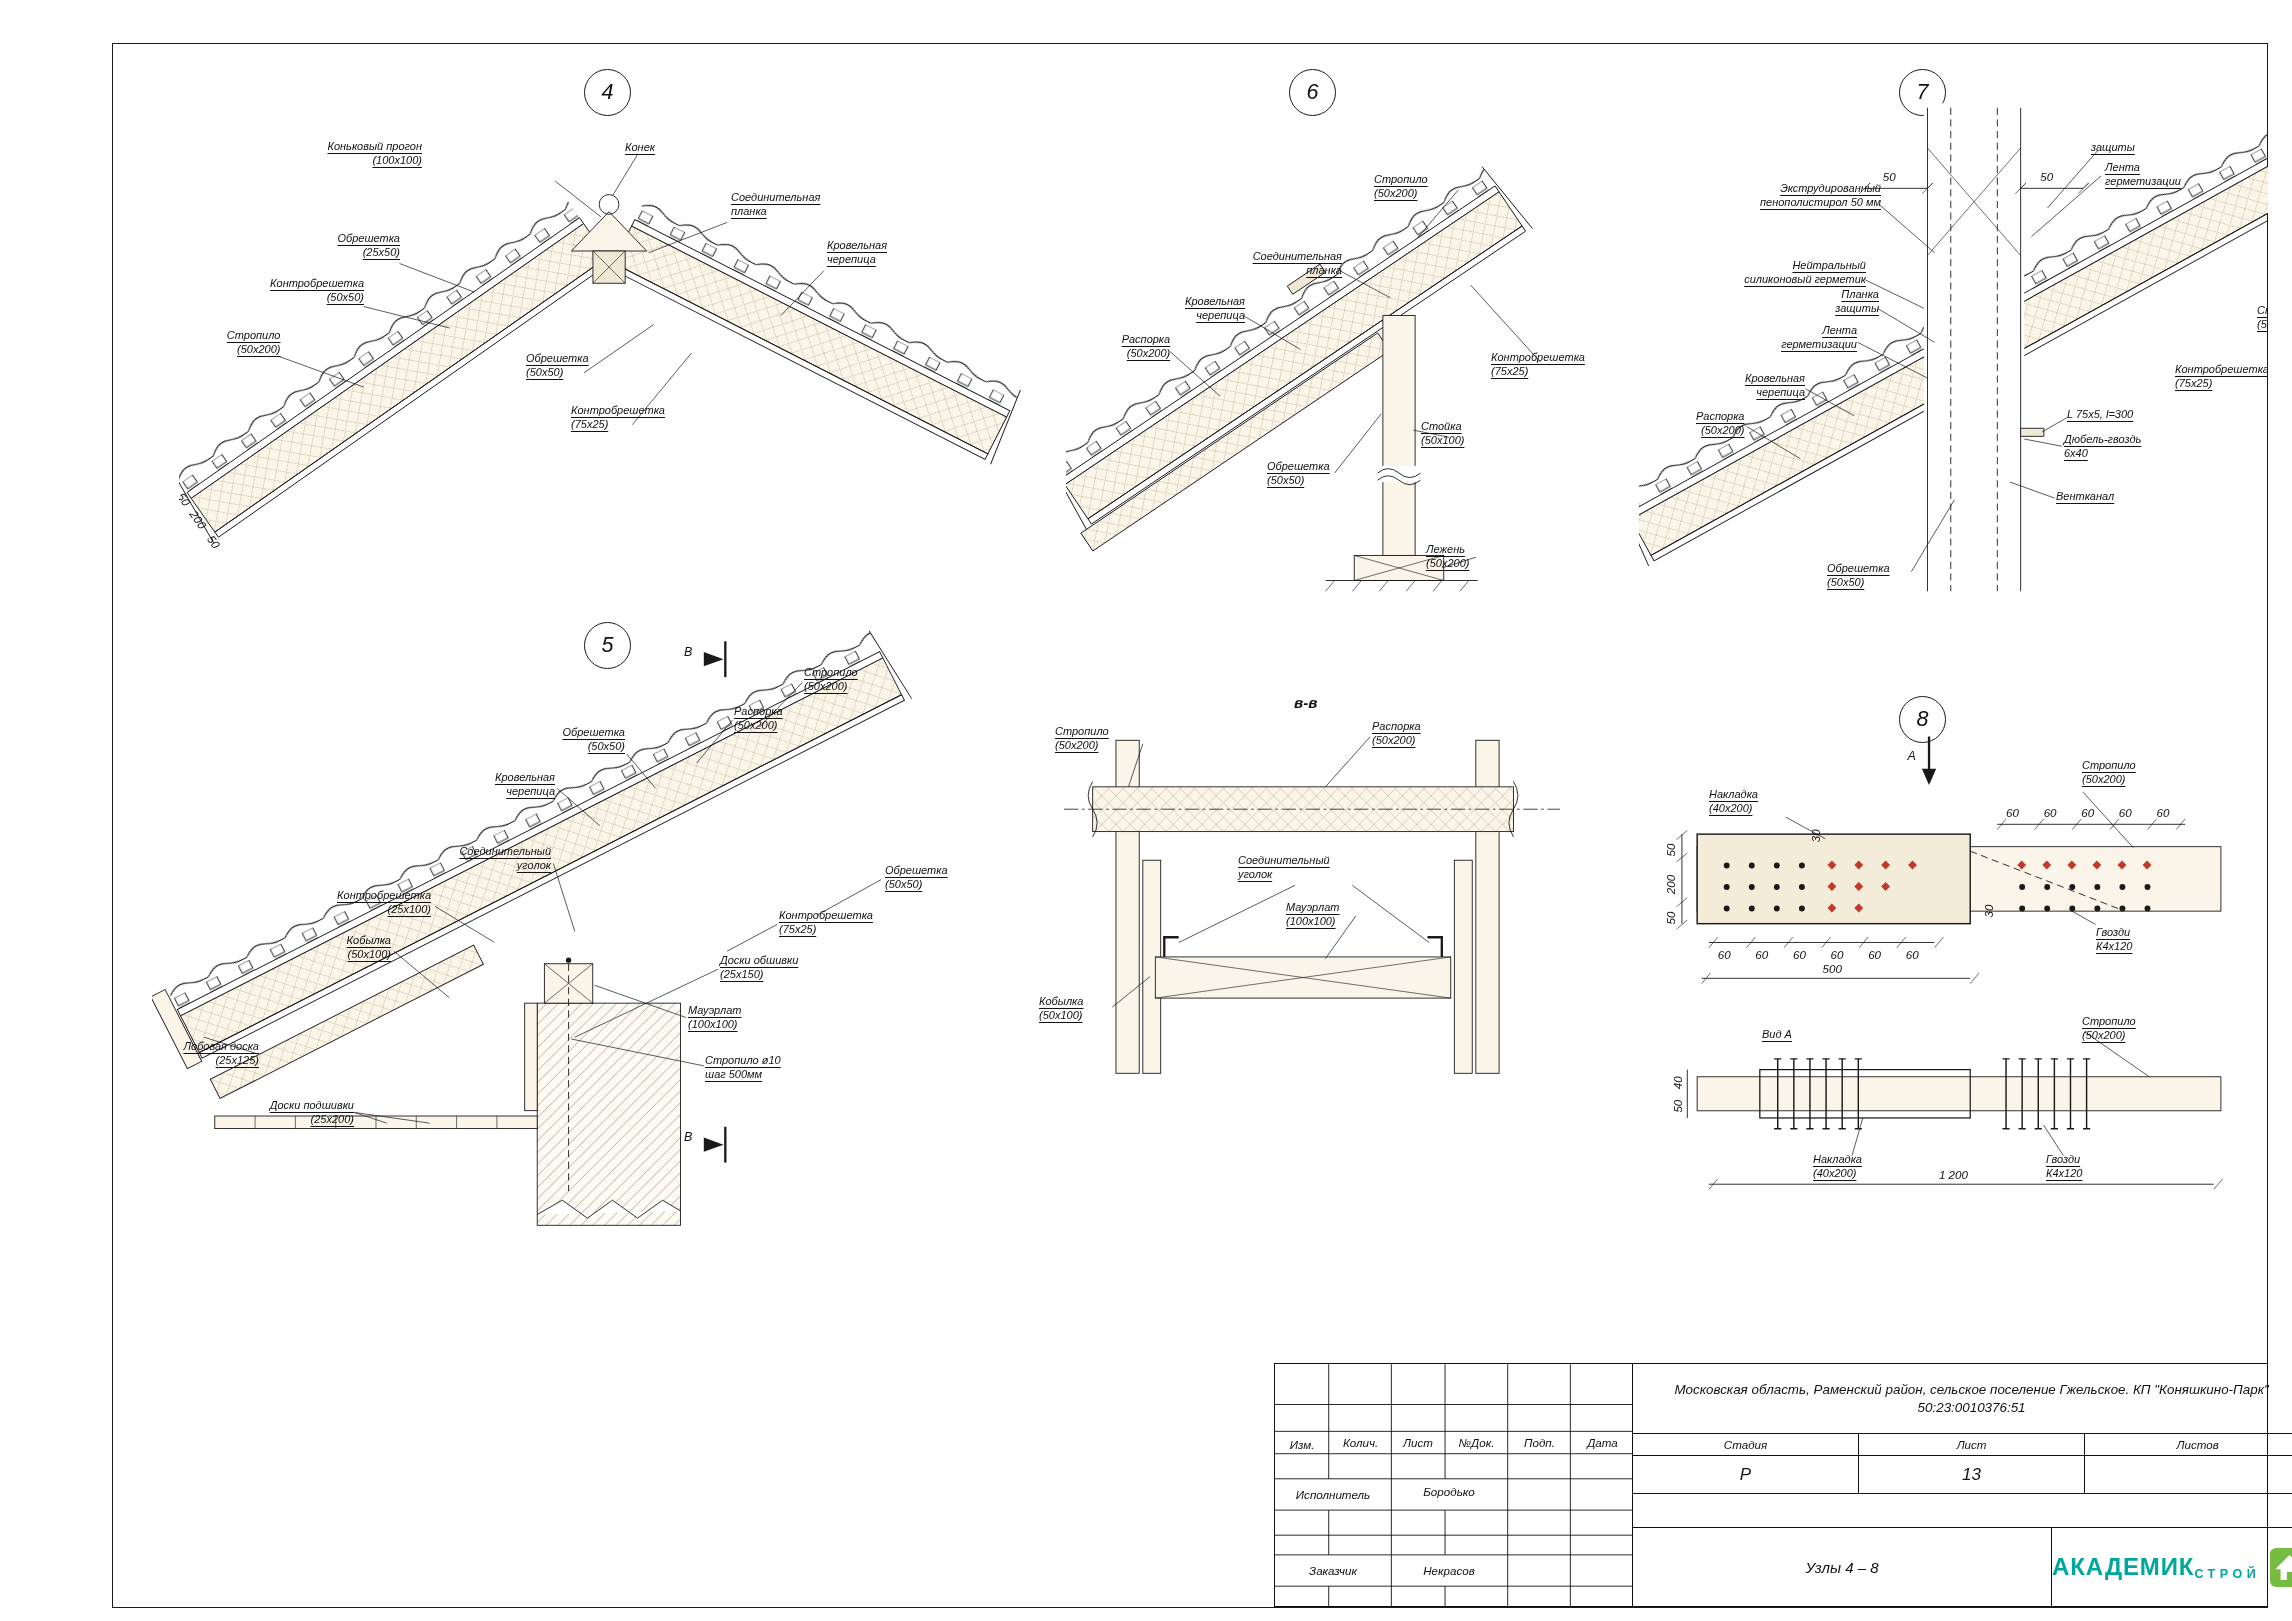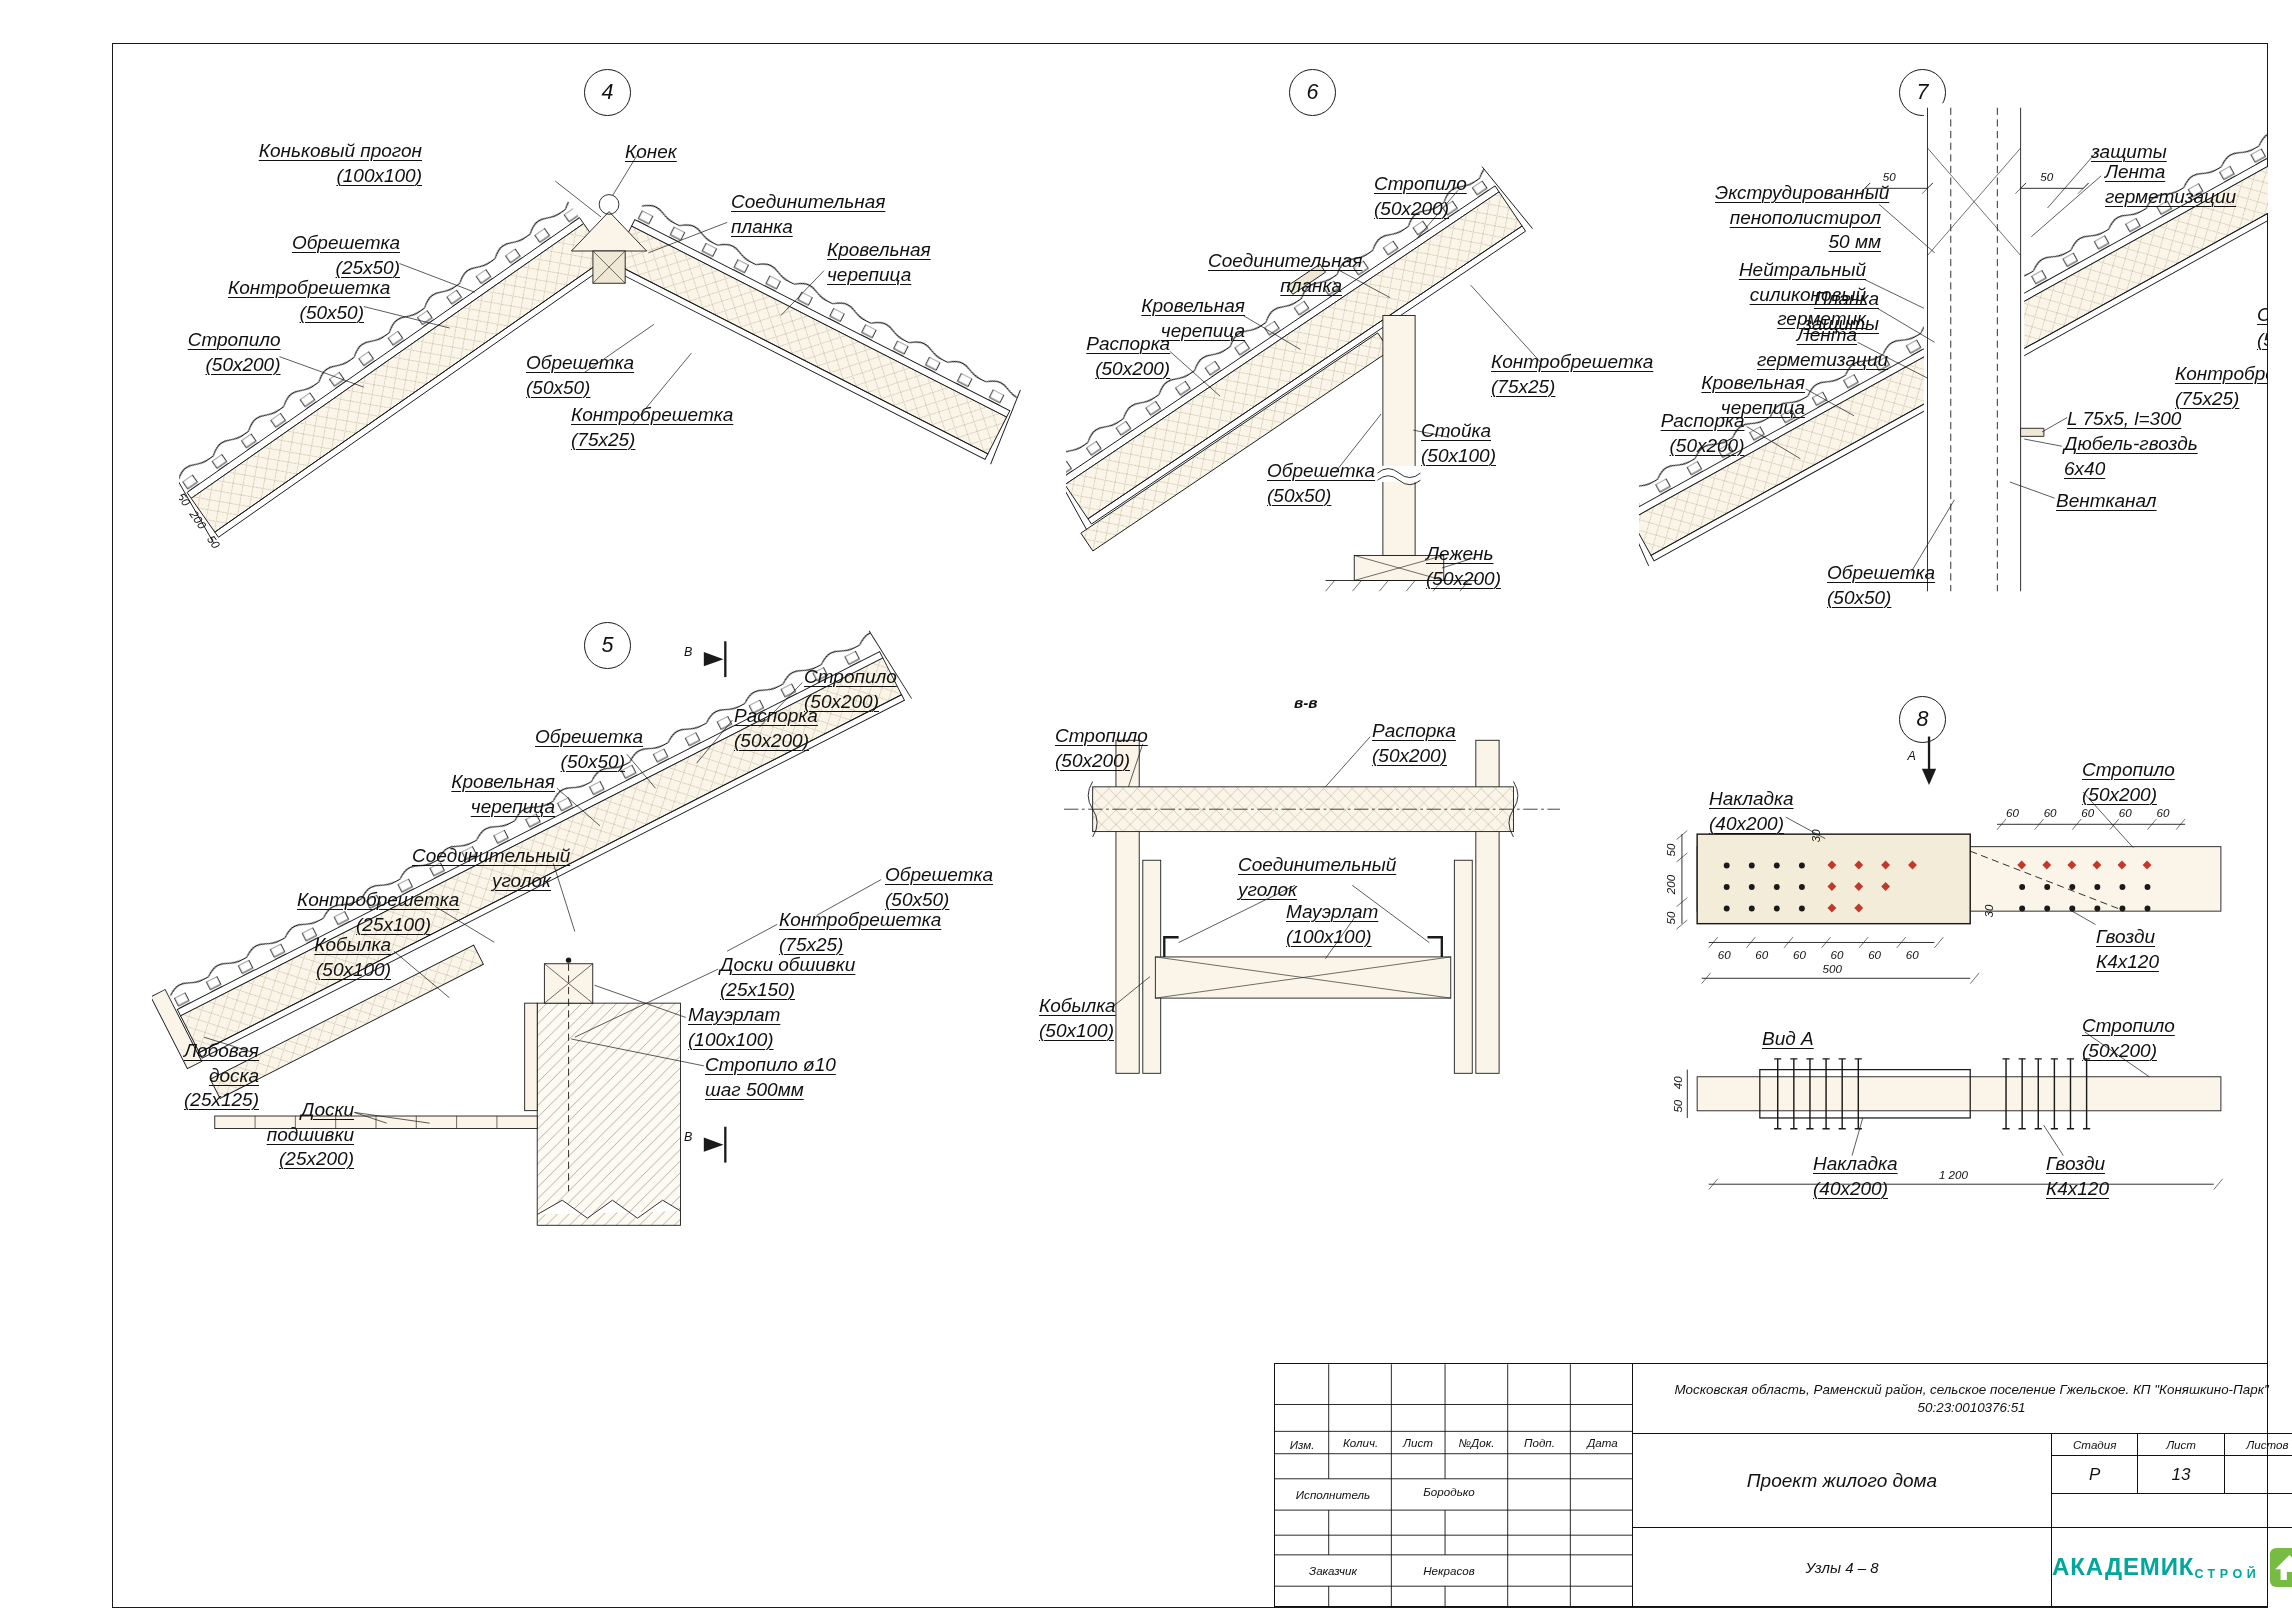--- a/index.html
+++ b/index.html
@@ -4,21 +4,21 @@
 <style>
   *{margin:0;padding:0;box-sizing:border-box}
   html,body{width:2293px;height:1621px;overflow:hidden;background:#fff;
     font-family:"Liberation Sans",sans-serif;color:#111}
   .sheet{position:absolute;left:0;top:0;width:2293px;height:1621px;background:#fff;overflow:hidden}
   .frame{position:absolute;left:112px;top:43px;width:2156px;height:1565px;border:1.4px solid #1a1a1a}
   .detail{position:absolute}
   .detail svg{position:absolute;left:0;top:0}
   .num-circle{position:absolute;width:47px;height:47px;border:1.4px solid #1a1a1a;border-radius:50%;
     display:flex;align-items:center;justify-content:center;font-size:21.5px;font-style:italic}
-  .lbl{position:absolute;font-size:19px;line-height:1.3;font-style:italic;white-space:pre-line;
+  .lbl{position:absolute;font-size:11px;line-height:1.3;font-style:italic;white-space:pre-line;
     text-decoration:underline;text-underline-offset:2.7px;text-decoration-thickness:0.8px}
   .lbl.r{text-align:right}
   svg text{font-family:"Liberation Sans",sans-serif;font-style:italic;fill:#111;font-size:14px}
   svg text.dim{font-size:13px}
   .st{stroke:#1a1a1a;stroke-width:1;fill:none}
   .thin{stroke:#1a1a1a;stroke-width:0.7;fill:none}
   .leader{stroke:#1a1a1a;stroke-width:0.8;fill:none}
   .dash{stroke:#1a1a1a;stroke-width:1;stroke-dasharray:8 5;fill:none}
   .dashdot{stroke:#1a1a1a;stroke-width:0.9;stroke-dasharray:16 4 3 4;fill:none}
   .thk{stroke:#1a1a1a;stroke-width:2.6;fill:none}
@@ -562,21 +562,20 @@
       <div class="cell" style="left:116px;top:115px;width:116px;height:24px">Бородько</div>
       <div class="cell" style="left:0;top:191px;width:116px;height:31px">Заказчик</div>
       <div class="cell" style="left:116px;top:191px;width:116px;height:31px">Некрасов</div>
     </div>
     <div class="tb-right">
       <div class="tbr-loc">
         <span>Московская область, Раменский район, сельское поселение Гжельское. КП "Коняшкино-Парк"</span>
         <span>50:23:0010376:51</span>
       </div>
       <div class="tbr-mid">
-        <div class="tbr-project">Проект жилого дома</div>
         <div class="tbr-stage">
           <div class="stage-hdr">
             <div>Стадия</div>
             <div>Лист</div>
             <div>Листов</div>
           </div>
           <div class="stage-val">
             <div>Р</div>
             <div>13</div>
             <div></div>

